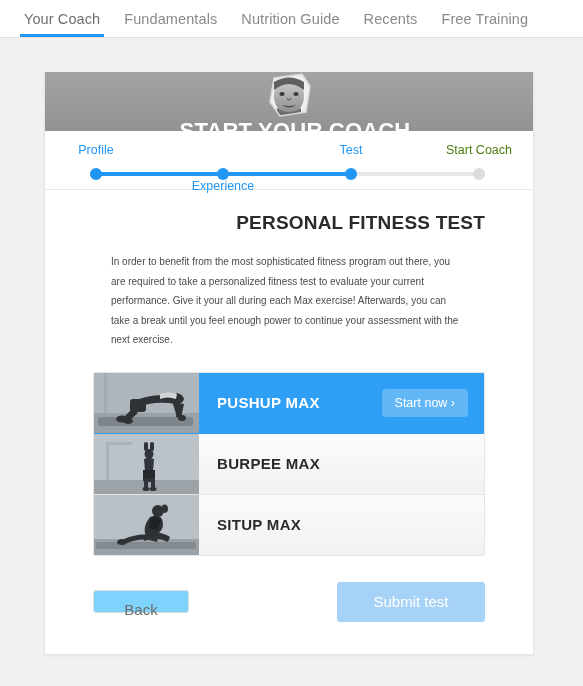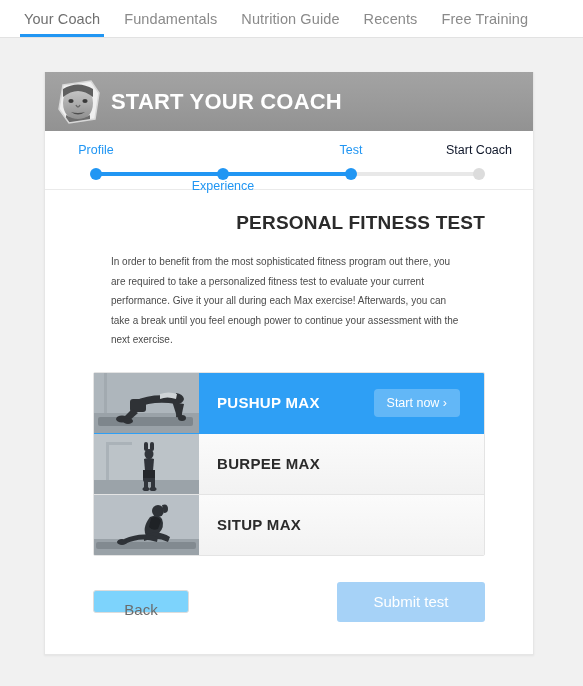--- a/index.html
+++ b/index.html
@@ -64,20 +64,21 @@
   }
 
   
   .card-header {
     height: 59px;
     background: linear-gradient(180deg, #a3a3a3 0%, #9a9a9a 55%, #929292 100%);
     display: flex;
     align-items: center;
     padding-left: 12px;
     box-sizing: border-box;
+    flex-direction: column;
   }
   .avatar {
     width: 44px;
     height: 46px;
     margin-right: 10px;
     flex: 0 0 auto;
     position: relative;
     filter: grayscale(1);
   }
   .avatar svg { display: block; }
@@ -102,21 +103,21 @@
     top: 12px;
     height: 16px;
   }
   .step-label {
     position: absolute;
     font-size: 12.5px;
     transform: translateX(-50%);
     white-space: nowrap;
   }
   .step-label.done { color: #2196f3; }
-  .step-label.todo { color: #0f172a; }
+  .step-label.todo { color: #4d7c0f; }
   .track {
     position: absolute;
     top: 41px;
     height: 4px;
     border-radius: 2px;
   }
   .track-bg { background: #e8e8e8; }
   .track-fill { background: #2196f3; }
   .dot {
     position: absolute;
@@ -173,21 +174,21 @@
     overflow: hidden;
     position: relative;
     background: #9aa4ac;
   }
   .thumb svg { display: block; }
   .exercise-main {
     flex: 1 1 auto;
     display: flex;
     align-items: center;
     justify-content: space-between;
-    padding: 0 24px 0 18px;
+    padding: 0 16px 0 18px;
   }
   .exercise-name {
     font-size: 15px;
     font-weight: bold;
     color: #2b2b2b;
     letter-spacing: .3px;
     font-family: "Liberation Sans Narrow", "Liberation Sans", sans-serif;
   }
   .exercise-row.active .exercise-name { color: #ffffff; }
   .start-now {

